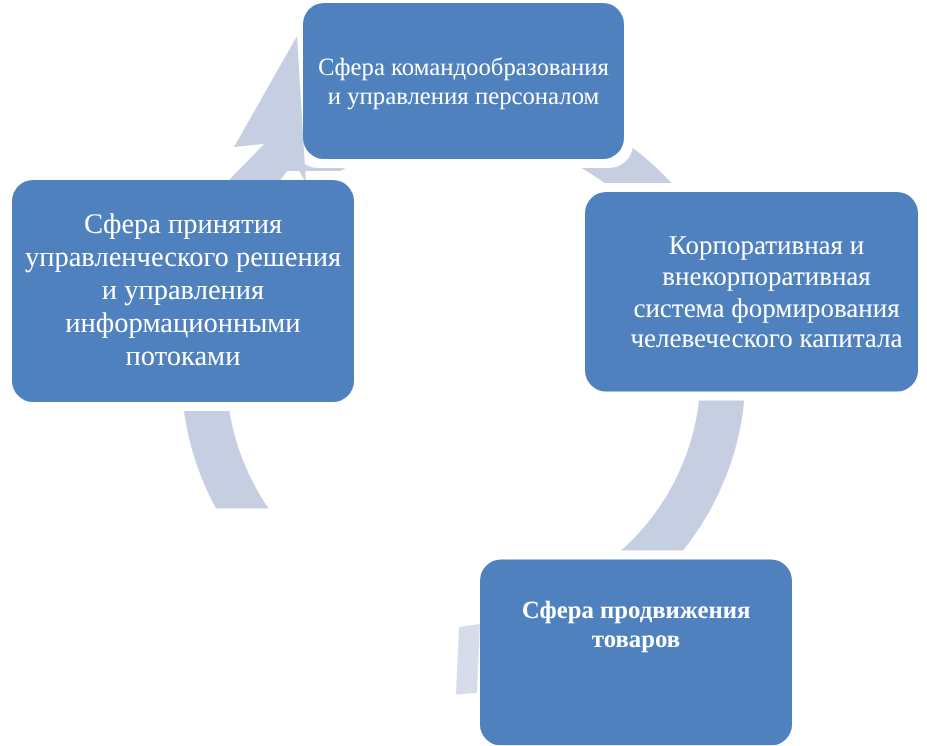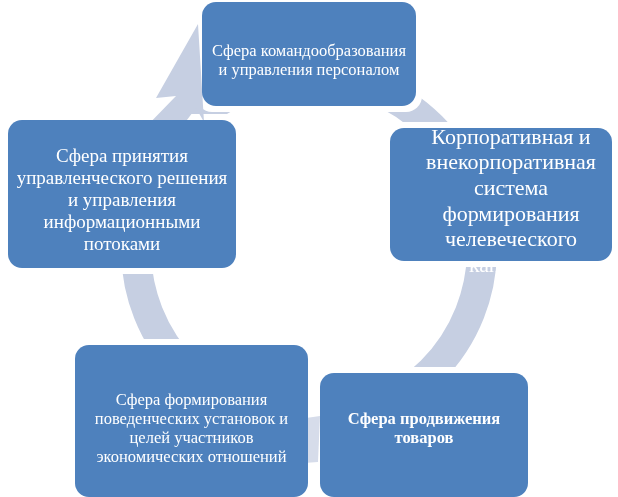--- a/index.html
+++ b/index.html
@@ -35,37 +35,36 @@
     align-items: center;
     justify-content: center;
     text-align: center;
     line-height: 1.16;
     padding: 6px 8px;
     z-index: 5;
   }
   .node-text {
     display: block;
     width: 100%;
-    margin-top: 12px;
   }
 
   
   #node-top {
     left: 202px;
     top: 2px;
     width: 214px;
     height: 104px;
     font-size: 16.5px;
   }
   #node-right {
     left: 390px;
     top: 128px;
     width: 222px;
     height: 133px;
-    font-size: 22px;
+    font-size: 18px;
     padding-left: 28px;
   }
   #node-bottom-right {
     left: 320px;
     top: 373px;
     width: 208px;
     height: 124px;
     font-size: 16.5px;
     align-items: flex-start;
     padding-top: 24px;
@@ -125,21 +124,18 @@
   </div>
 
   <div class="node" id="node-right">
     <span class="node-text">Корпоративная и внекорпоративная система формирования челевеческого капитала</span>
   </div>
 
   <div class="node" id="node-bottom-right">
     <span class="node-text">Сфера продвижения товаров</span>
   </div>
 
-  <div class="node" id="node-bottom-left">
-    <span class="node-text">Сфера формирования поведенческих установок и целей участников экономических отношений</span>
-  </div>
 
   <div class="node" id="node-left">
     <span class="node-text">Сфера принятия управленческого решения и управления информационными потоками</span>
   </div>
 
 </div>
 
 </body></html>

